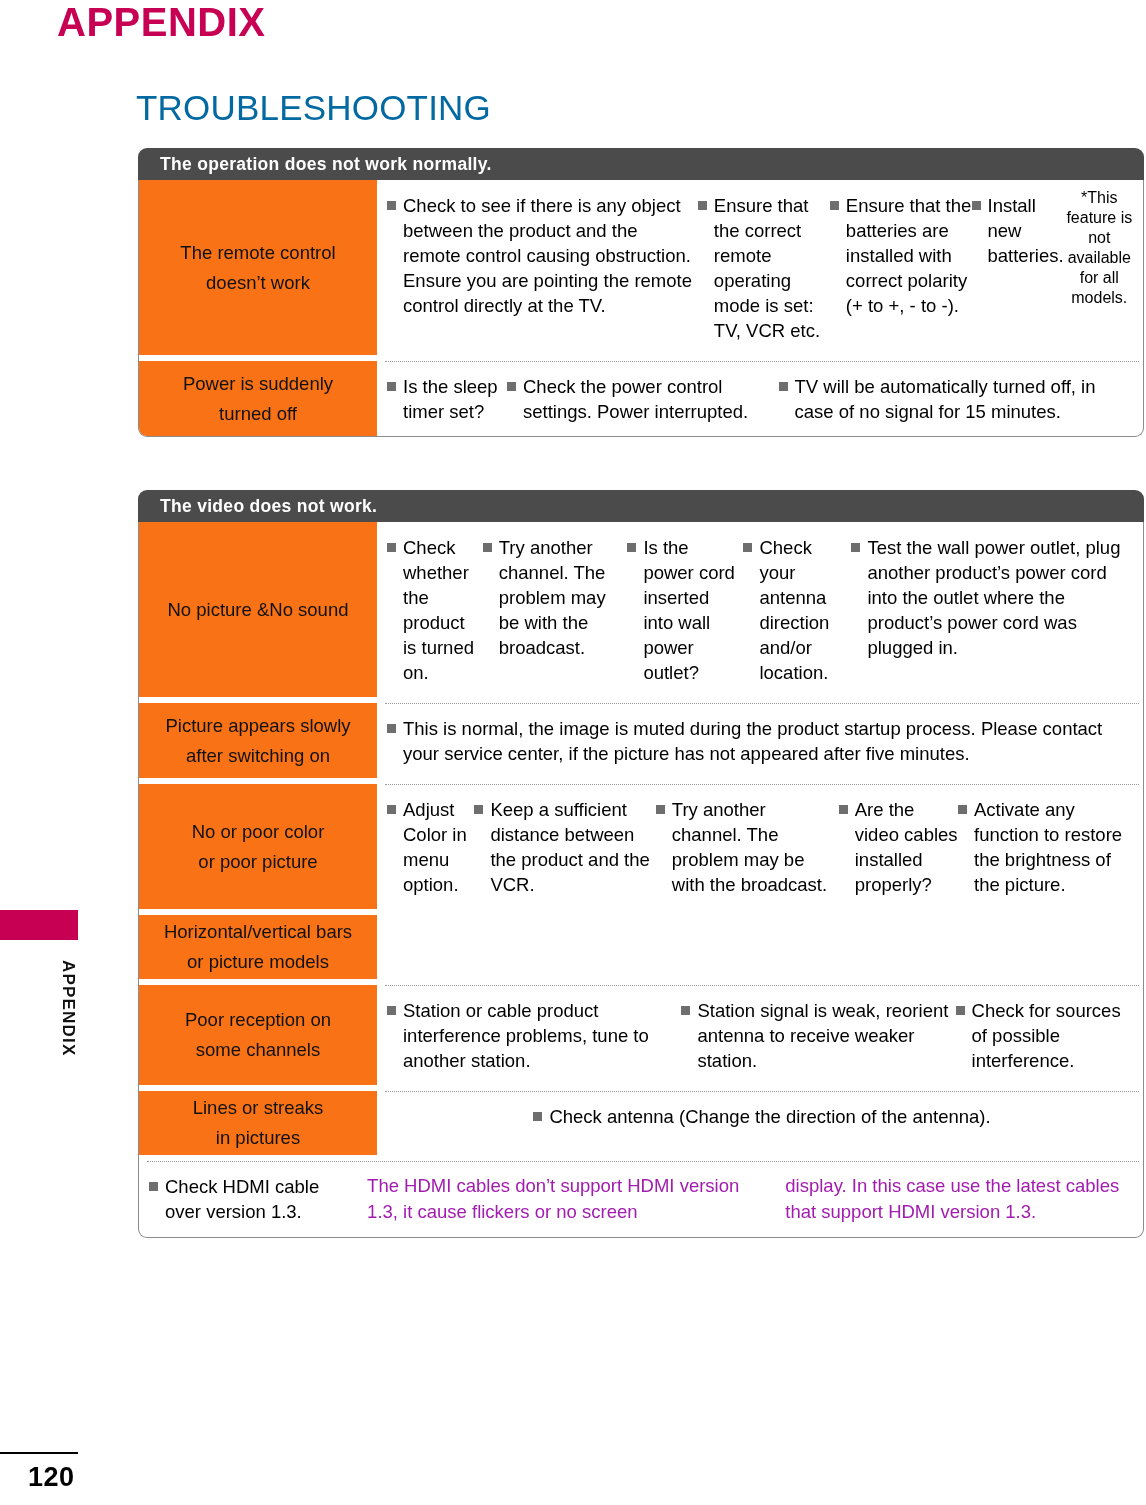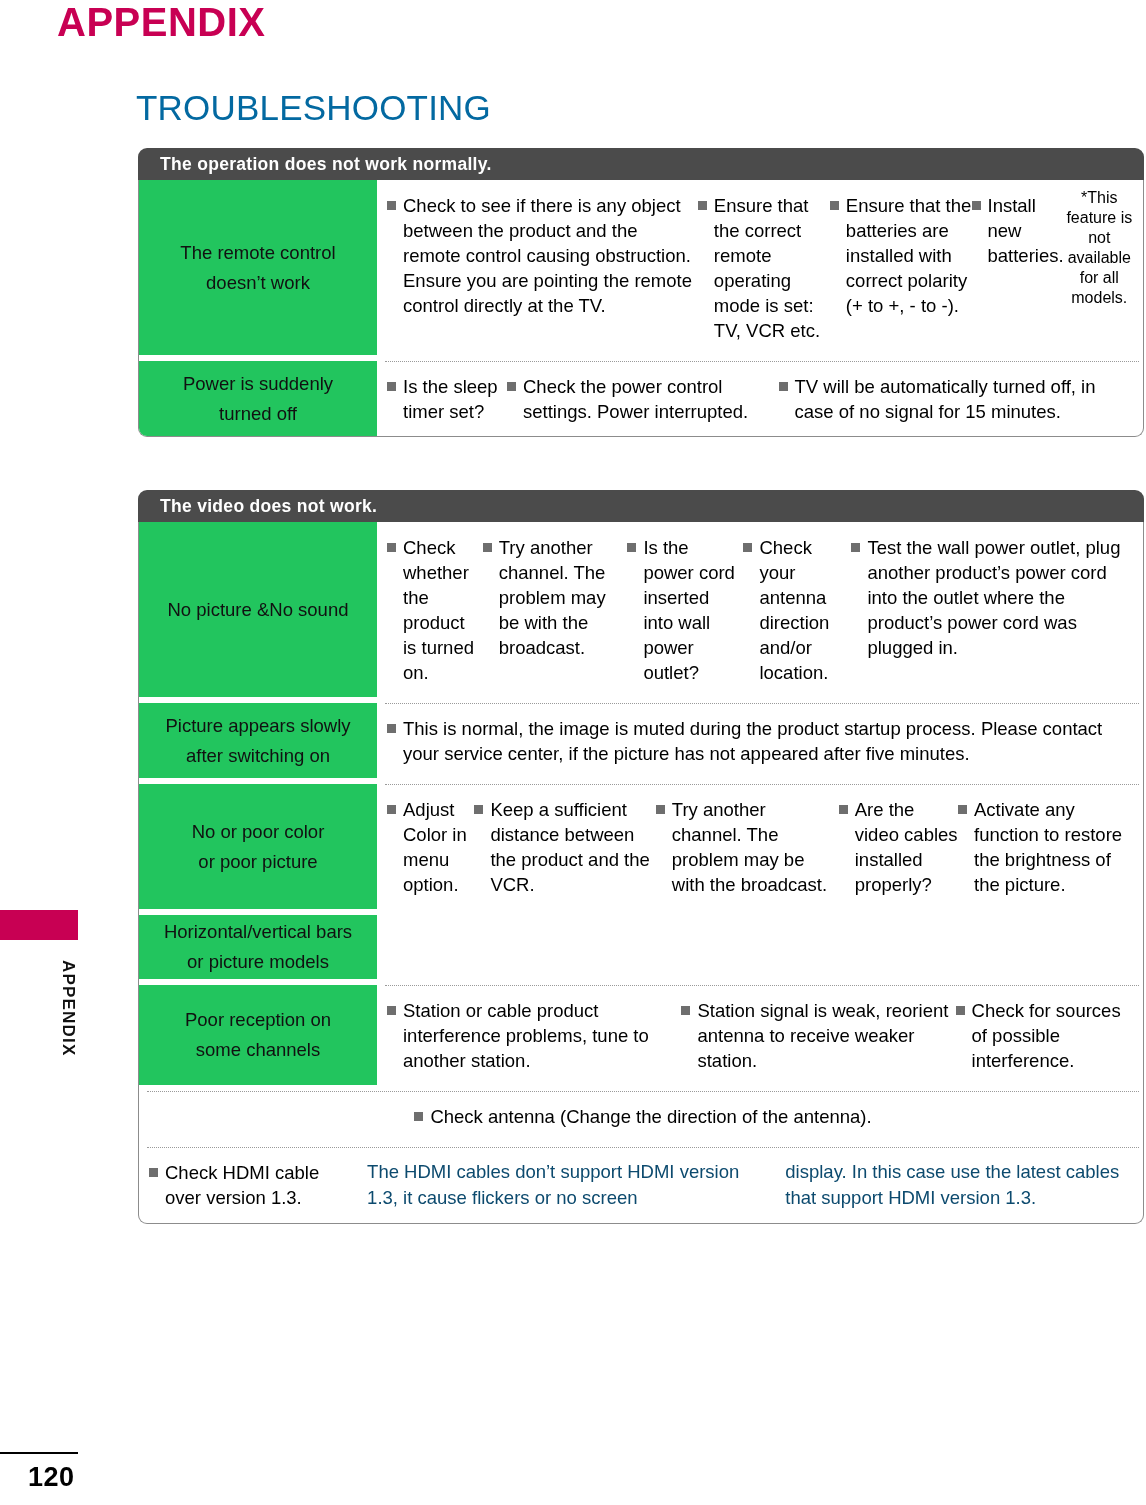--- a/index.html
+++ b/index.html
@@ -105,21 +105,21 @@
     overflow: hidden;
   }
   .row {
     display: flex;
     align-items: stretch;
     position: relative;
   }
   .row-label {
     width: 238px;
     flex: 0 0 238px;
-    background: #22c55e;
+    background: #f97316;
     display: flex;
     flex-direction: column;
     align-items: center;
     justify-content: center;
     font-size: 18.5px;
     line-height: 30px;
     text-align: center;
     color: #111111;
     box-sizing: border-box;
     padding: 2px 4px;
@@ -156,21 +156,21 @@
     flex: 0 0 auto;
     width: 9px;
     height: 9px;
     background: #6e6e6e;
     margin: 8px 7px 0 0;
   }
   .bullet-text { flex: 1 1 auto; }
   .plain-line {
     font-size: 18.5px;
     line-height: 26px;
-    color: #0c4a6e;
+    color: #a21caf;
     margin: 2px 0 2px 32px;
   }
   .note-line {
     font-size: 16px;
     line-height: 20px;
     text-align: center;
     color: #000000;
     margin-top: -2px;
     padding-right: 2px;
   }
@@ -351,20 +351,24 @@
               <span class="bullet-mark"></span>
               <span class="bullet-text">Check for sources of possible interference.</span>
             </div>
           </div>
         </div>
         <div class="row">
           <div class="row-gap-inner"></div>
           <div style="flex: 1 1 auto; height: 6px; background: rgb(255, 255, 255);"></div>
         </div>
         <div class="row">
+          <div class="row-label">
+            <div>Lines or streaks</div>
+            <div>in pictures</div>
+          </div>
           <div class="row-content divided">
             <div class="bullet-line">
               <span class="bullet-mark"></span>
               <span class="bullet-text">Check antenna (Change the direction of the antenna).</span>
             </div>
           </div>
         </div>
         <div class="row">
           <div class="row-gap-inner"></div>
           <div style="flex: 1 1 auto; height: 6px; background: rgb(255, 255, 255);"></div>

